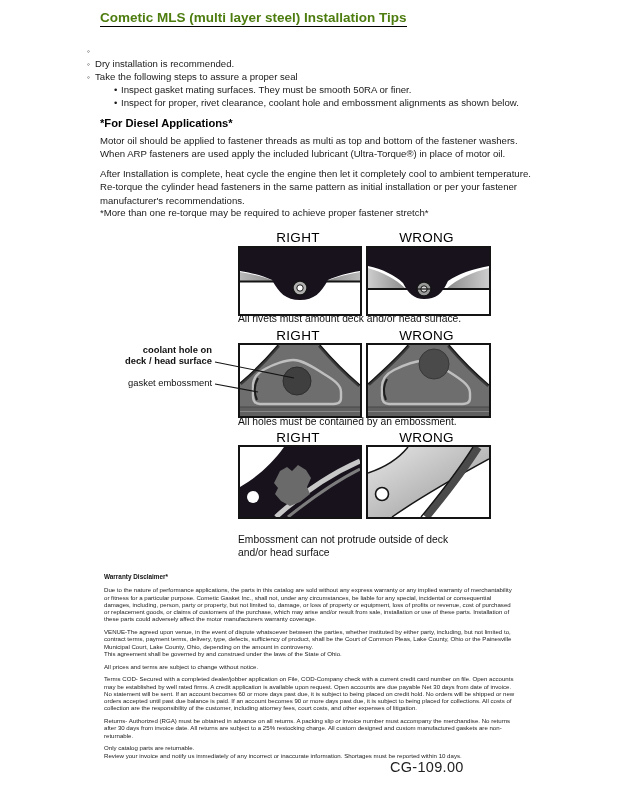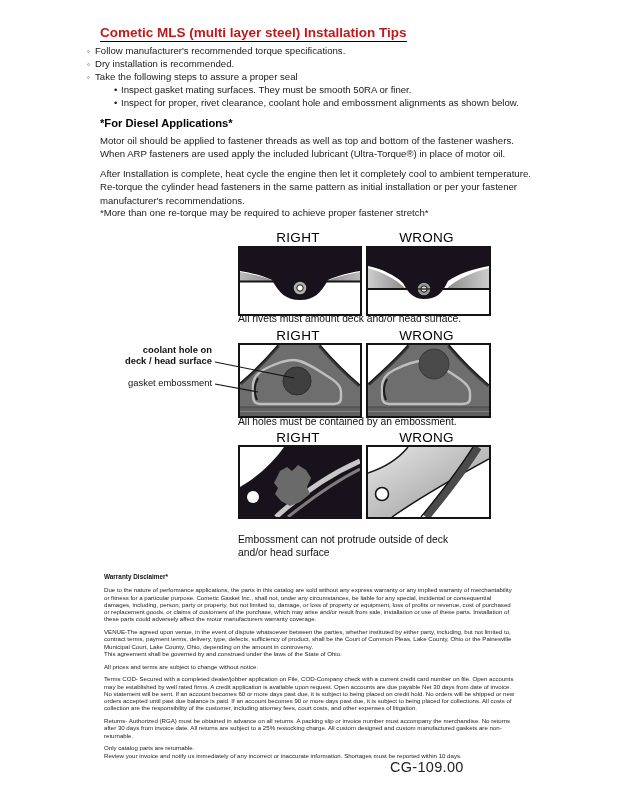--- a/index.html
+++ b/index.html
@@ -6,21 +6,21 @@
   .page {
     position:relative; width:618px; height:800px; margin:0 auto;
     background:#ffffff; overflow:hidden;
     font-family:"Liberation Sans","DejaVu Sans",sans-serif;
     color:#1a1a1a;
     -webkit-font-smoothing:antialiased;
   }
   .abs { position:absolute; }
 
   .doc-title {
-    left:100px; top:25px; font-size:13.5px; font-weight:bold; color:#b91c1c;
+    left:100px; top:10px; font-size:13.5px; font-weight:bold; color:#4d7c0f;
     border-bottom:1.6px solid #000; padding-bottom:1px; white-space:nowrap;
   }
   .bullet-list { left:87px; top:45px; font-size:9.6px; line-height:12.9px; }
   .bullet-row { display:flex; white-space:nowrap; }
   .bullet-marker { width:8px; flex:0 0 8px; font-size:8.5px; }
   .sub-list { margin-left:27px; }
   .sub-marker { width:7px; flex:0 0 7px; font-size:9.6px; }
 
   .section-heading { left:100px; top:117px; font-size:11.2px; font-weight:bold; color:#000; }
   .body-para { left:100px; width:437px; font-size:9.6px; line-height:13.3px; }
@@ -45,42 +45,41 @@
 </head>
 <body>
 
 <div class="page">
 
   <div class="abs doc-title">Cometic MLS (multi layer steel) Installation Tips</div>
 
   <div class="abs bullet-list">
     <div class="bullet-row">
       <span class="bullet-marker">◦</span>
-      <span>Follow manufacturer's recommended torque specifications.</span>
     </div>
     <div class="bullet-row">
       <span class="bullet-marker">◦</span>
       <span>Dry installation is recommended.</span>
     </div>
     <div class="bullet-row">
       <span class="bullet-marker">◦</span>
       <span>Take the following steps to assure a proper seal</span>
     </div>
     <div class="bullet-row sub-list">
       <span class="sub-marker">•</span>
       <span>Inspect gasket mating surfaces.  They must be smooth 50RA or finer.</span>
     </div>
     <div class="bullet-row sub-list">
       <span class="sub-marker">•</span>
       <span>Inspect for proper, rivet clearance, coolant hole and embossment alignments as shown below.</span>
     </div>
   </div>
 
   <div class="abs section-heading">*For Diesel Applications*</div>
-  <div class="abs body-para p1">Motor oil should be applied to fastener threads as well as top and bottom of the fastener washers. When ARP fasteners are used apply the included lubricant (Ultra-Torque®) in place of motor oil.</div>
+  <div class="abs body-para p1">Motor oil should be applied to fastener threads as multi as top and bottom of the fastener washers. When ARP fasteners are used apply the included lubricant (Ultra-Torque®) in place of motor oil.</div>
   <div class="abs body-para p2">After Installation is complete, heat cycle the engine then let it completely cool to ambient temperature. Re-torque the cylinder head fasteners in the same pattern as initial installation or per your fastener manufacturer's recommendations.</div>
   <div class="abs body-para p3">*More than one re-torque may be required to achieve proper fastener stretch*</div>
 
   <div class="abs col-label" style="left:238px; top:230px;">RIGHT</div>
   <div class="abs col-label" style="left:366px; top:230px; width:121px;">WRONG</div>
 
   <svg class="abs diag-box" style="left:238px; top:246px;" width="120" height="66" viewBox="0 0 120 66">
     <rect x="0" y="0" width="120" height="66" fill="#ffffff"></rect>
     <defs>
       <linearGradient id="w1L" x1="0" y1="0" x2="1" y2="0">

